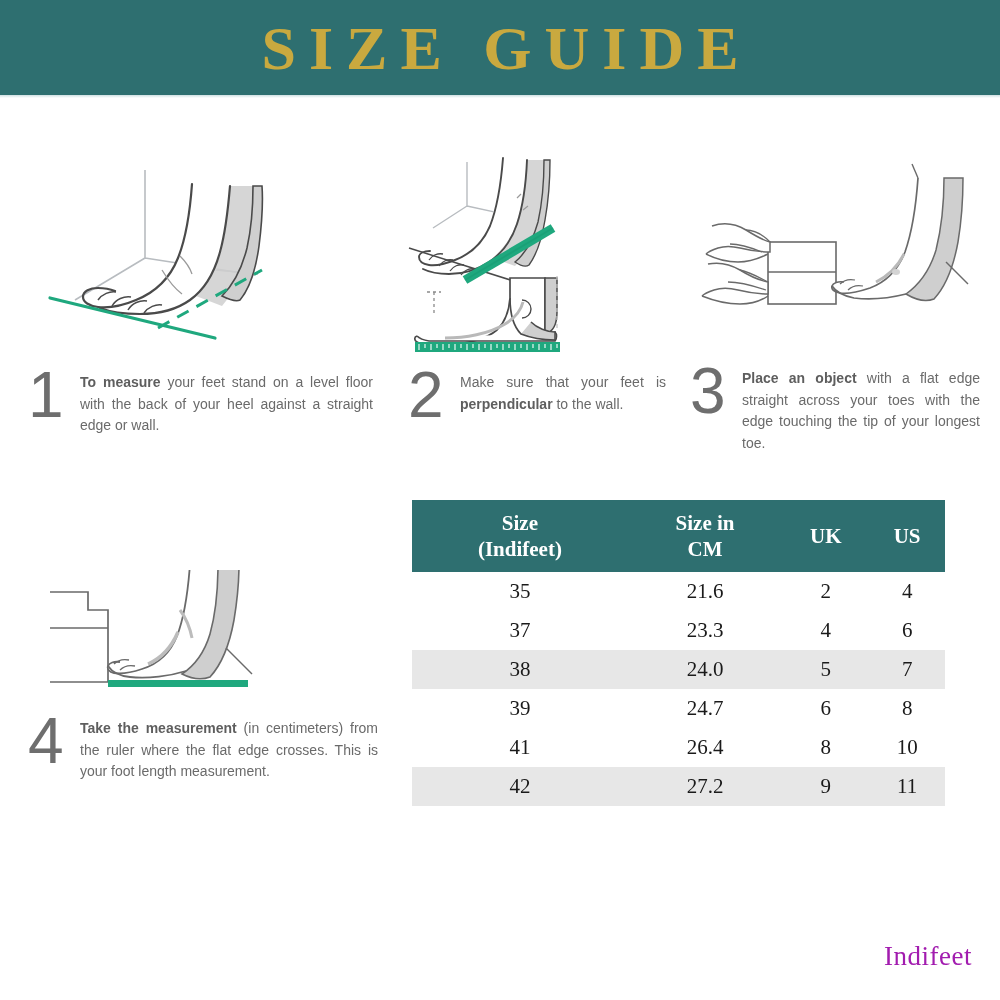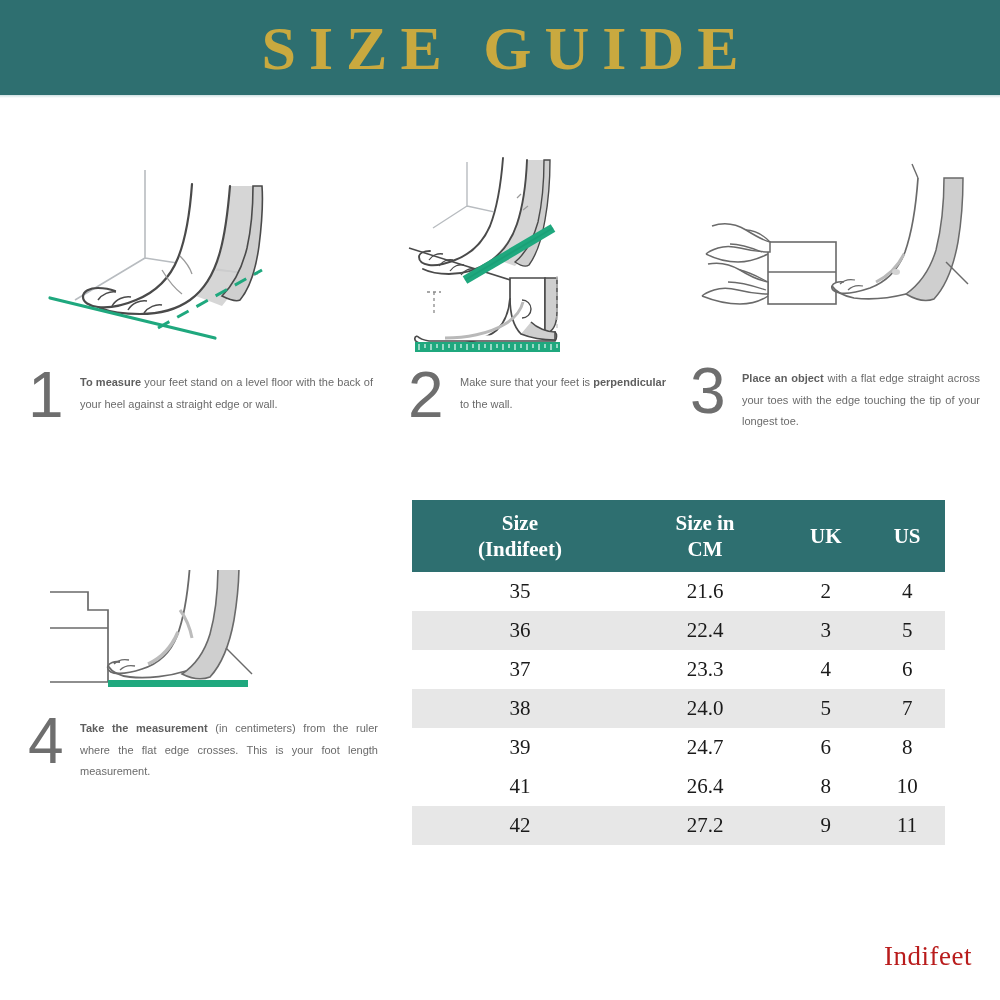--- a/index.html
+++ b/index.html
@@ -72,21 +72,21 @@
     line-height: 58px;
     font-weight: 400;
     color: #6e6e6e;
     width: 52px;
     flex: 0 0 52px;
     text-align: left;
     margin-top: -6px;
   }
   .step-text {
     font-family: "Liberation Sans", sans-serif;
-    font-size: 11px;
+    font-size: 14px;
     line-height: 21.5px;
     color: #6a6a6a;
     text-align: justify;
     flex: 1 1 auto;
   }
   .step-text b {
     font-weight: 700;
     color: #5e5e5e;
   }
 
@@ -119,21 +119,21 @@
   .size-table tbody tr.odd  td { background: #ffffff; margin-top: 40px; }
   .size-table tbody tr.even td { background: #e7e7e7; }
 
   
   .brand {
     position: absolute;
     right: 28px;
     bottom: 28px;
     font-family: "Liberation Serif", serif;
     font-size: 27px;
-    color: #b91c1c;
+    color: #a21caf;
     letter-spacing: 0.5px;
   }
 </style>
 </head>
 <body>
 
 <div class="banner">
   <div class="banner-title">SIZE GUIDE</div>
 </div>
 <div class="banner-underline"></div>
@@ -350,26 +350,20 @@
       <th>US</th>
     </tr>
   </thead>
   <tbody>
     <tr class="odd">
       <td>35</td>
       <td>21.6</td>
       <td>2</td>
       <td>4</td>
     </tr>
-    <tr class="even">
-      <td>36</td>
-      <td>22.4</td>
-      <td>3</td>
-      <td>5</td>
-    </tr>
     <tr class="odd">
       <td>37</td>
       <td>23.3</td>
       <td>4</td>
       <td>6</td>
     </tr>
     <tr class="even">
       <td>38</td>
       <td>24.0</td>
       <td>5</td>

